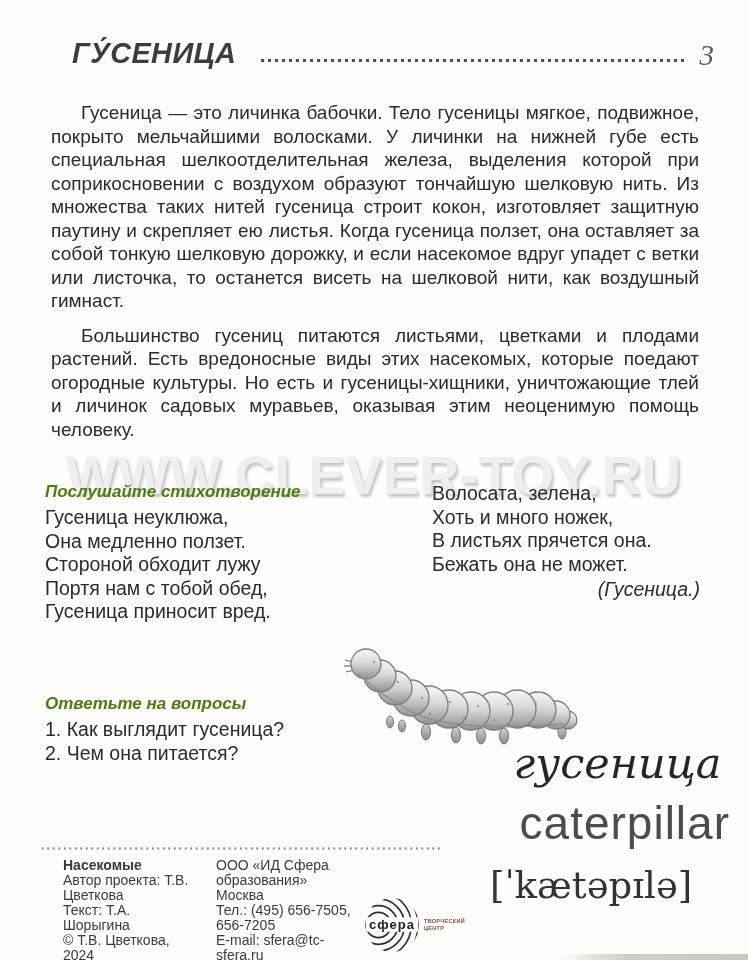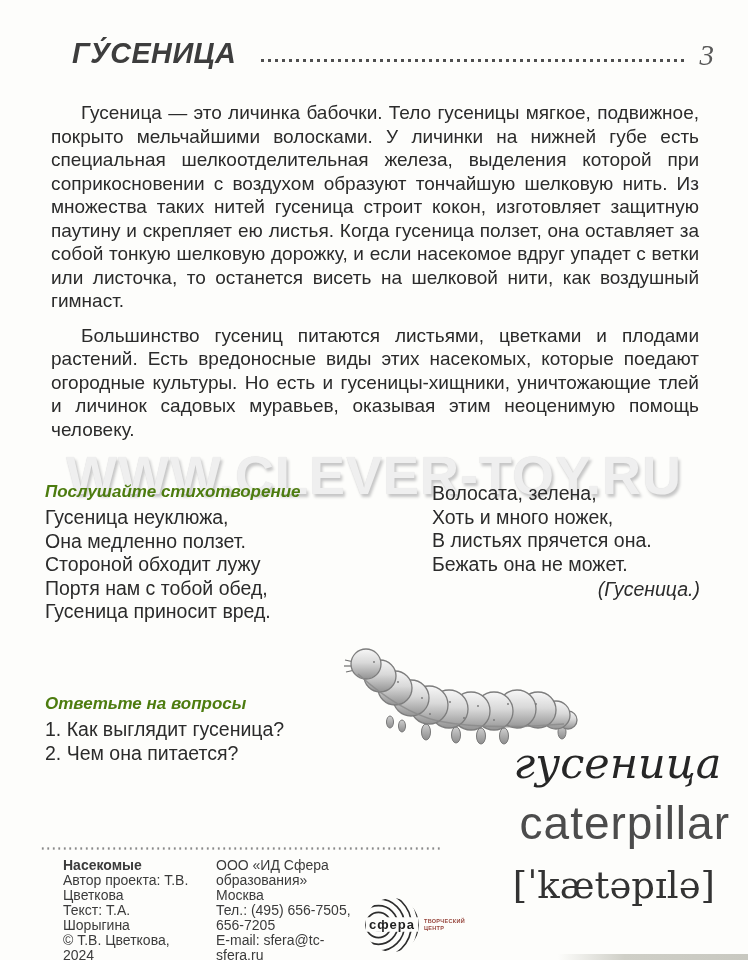--- a/index.html
+++ b/index.html
@@ -50,21 +50,21 @@
   
   .word-ru{
     position:absolute;top:740px;left:505px;width:225px;text-align:center;z-index:2;
     font-family:"DejaVu Serif",serif;font-style:italic;font-size:43px;line-height:1.1;color:#262626;
   }
   .word-en{
     position:absolute;top:798px;left:470px;width:260px;text-align:right;z-index:2;
     font-size:46px;letter-spacing:1px;color:#4c4c4c;line-height:1.1;
   }
   .word-ipa{
-    position:absolute;top:866px;left:490px;width:225px;text-align:right;z-index:2;
+    position:absolute;top:866px;left:490px;width:225px;text-align:left;z-index:2;
     font-family:"DejaVu Serif",serif;font-size:37px;color:#333;line-height:1.1;
   }
   
   .footer-sep{
     position:absolute;top:846px;left:40px;width:402px;height:5px;z-index:2;
     background-image:radial-gradient(circle,#8a8a8a 1px,transparent 1.3px);
     background-size:5.5px 5px;background-repeat:repeat-x;background-position:0 center;
   }
   .footer{position:absolute;top:858px;left:40px;width:440px;display:flex;z-index:2;color:#3b3b3b;}
   .footer .col1{width:153px;}

